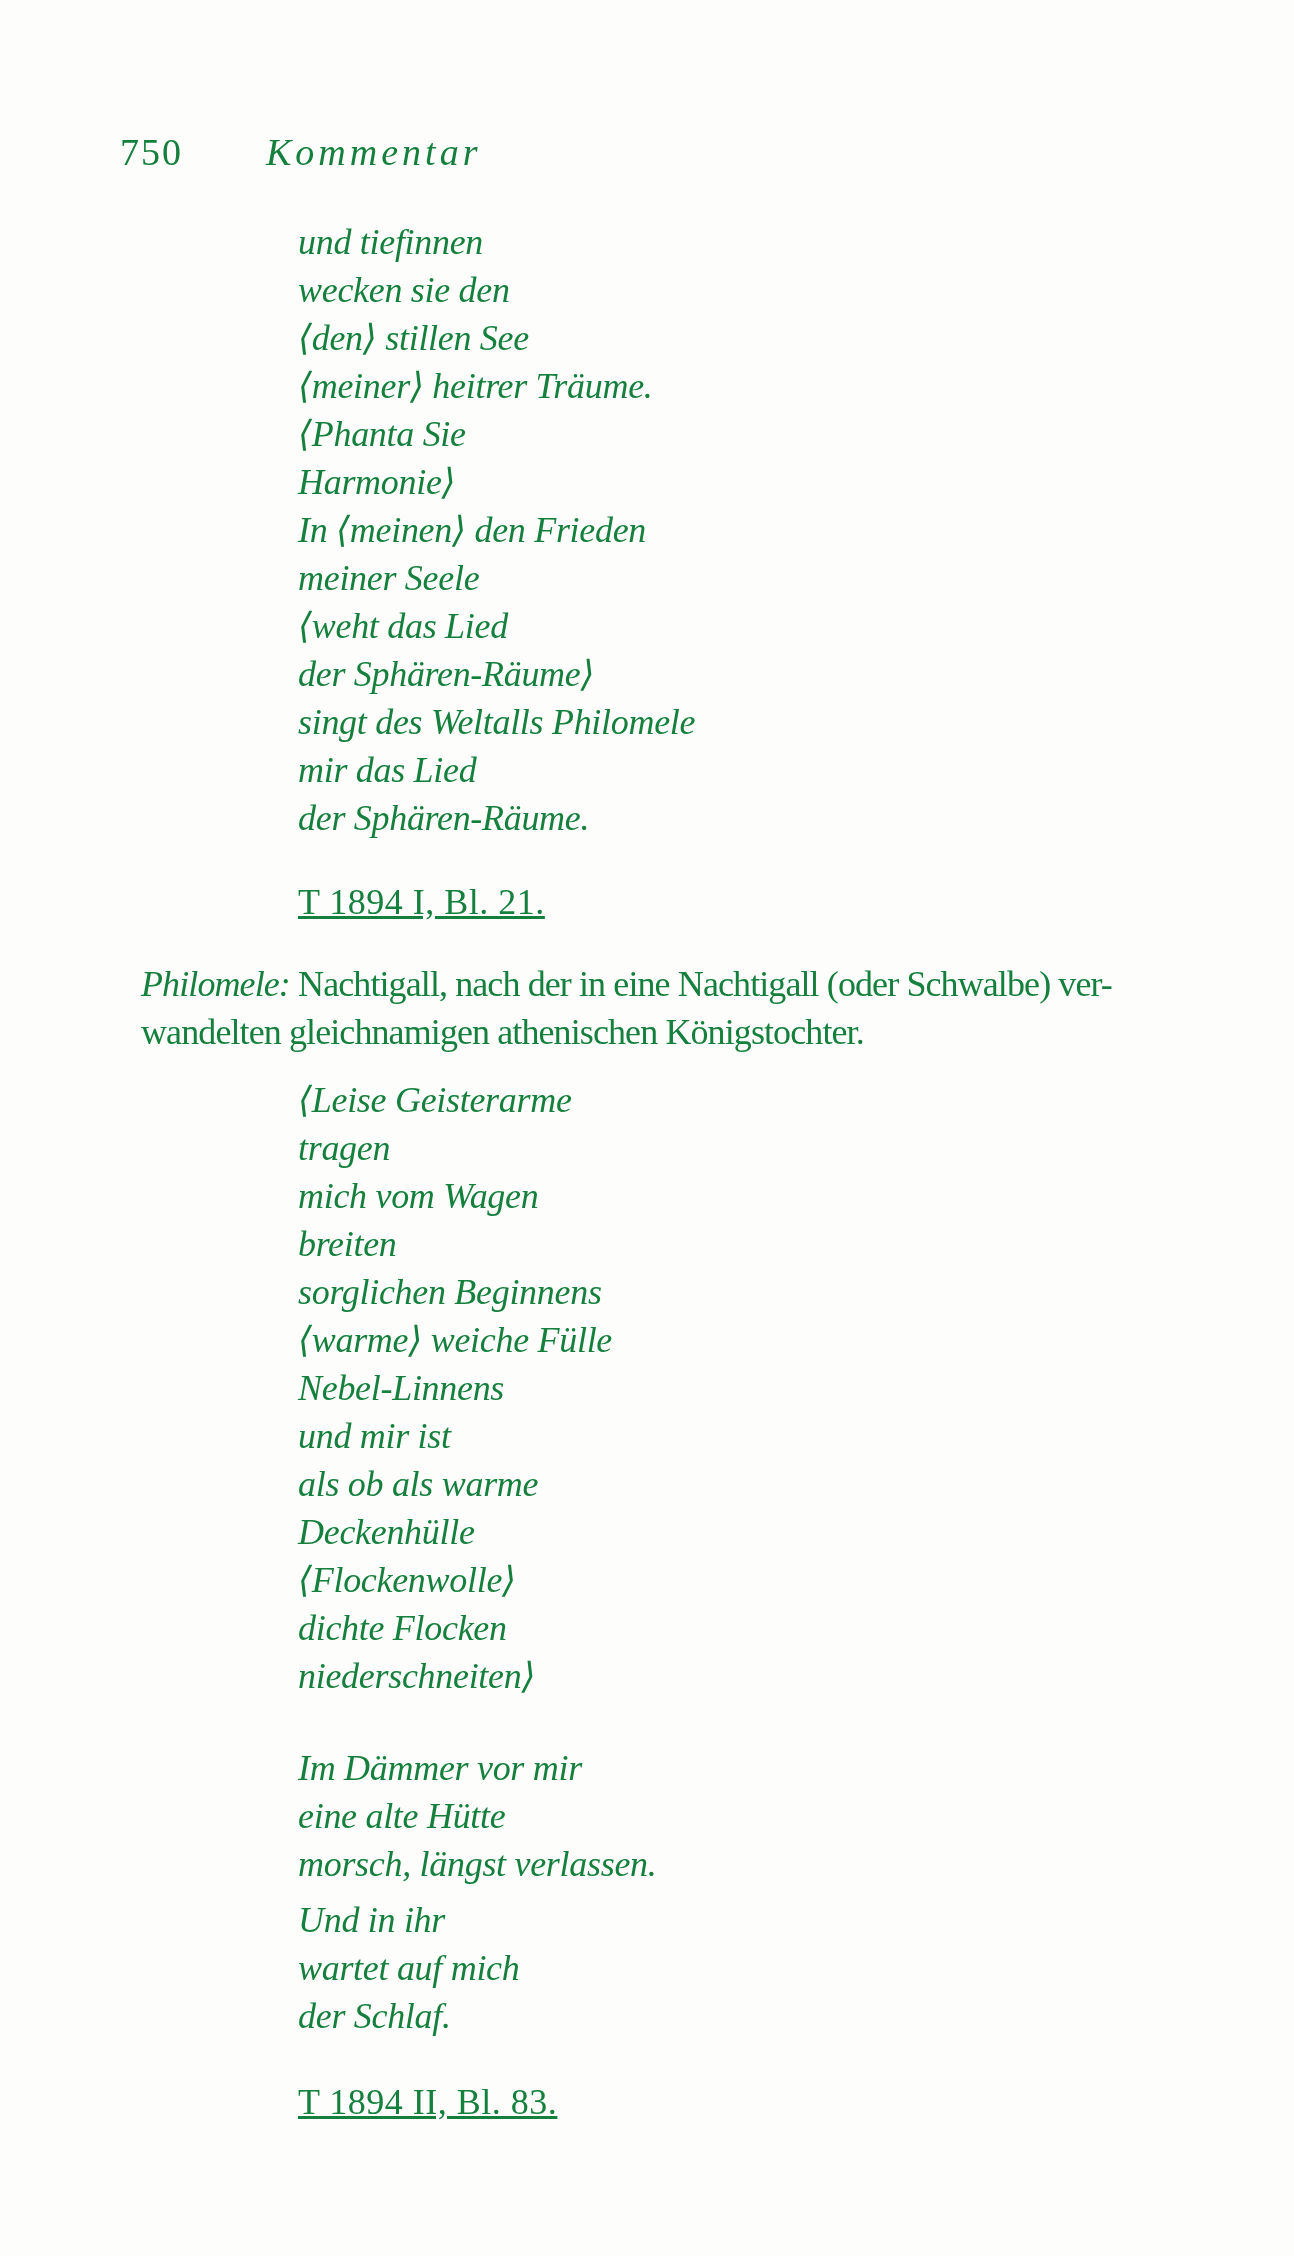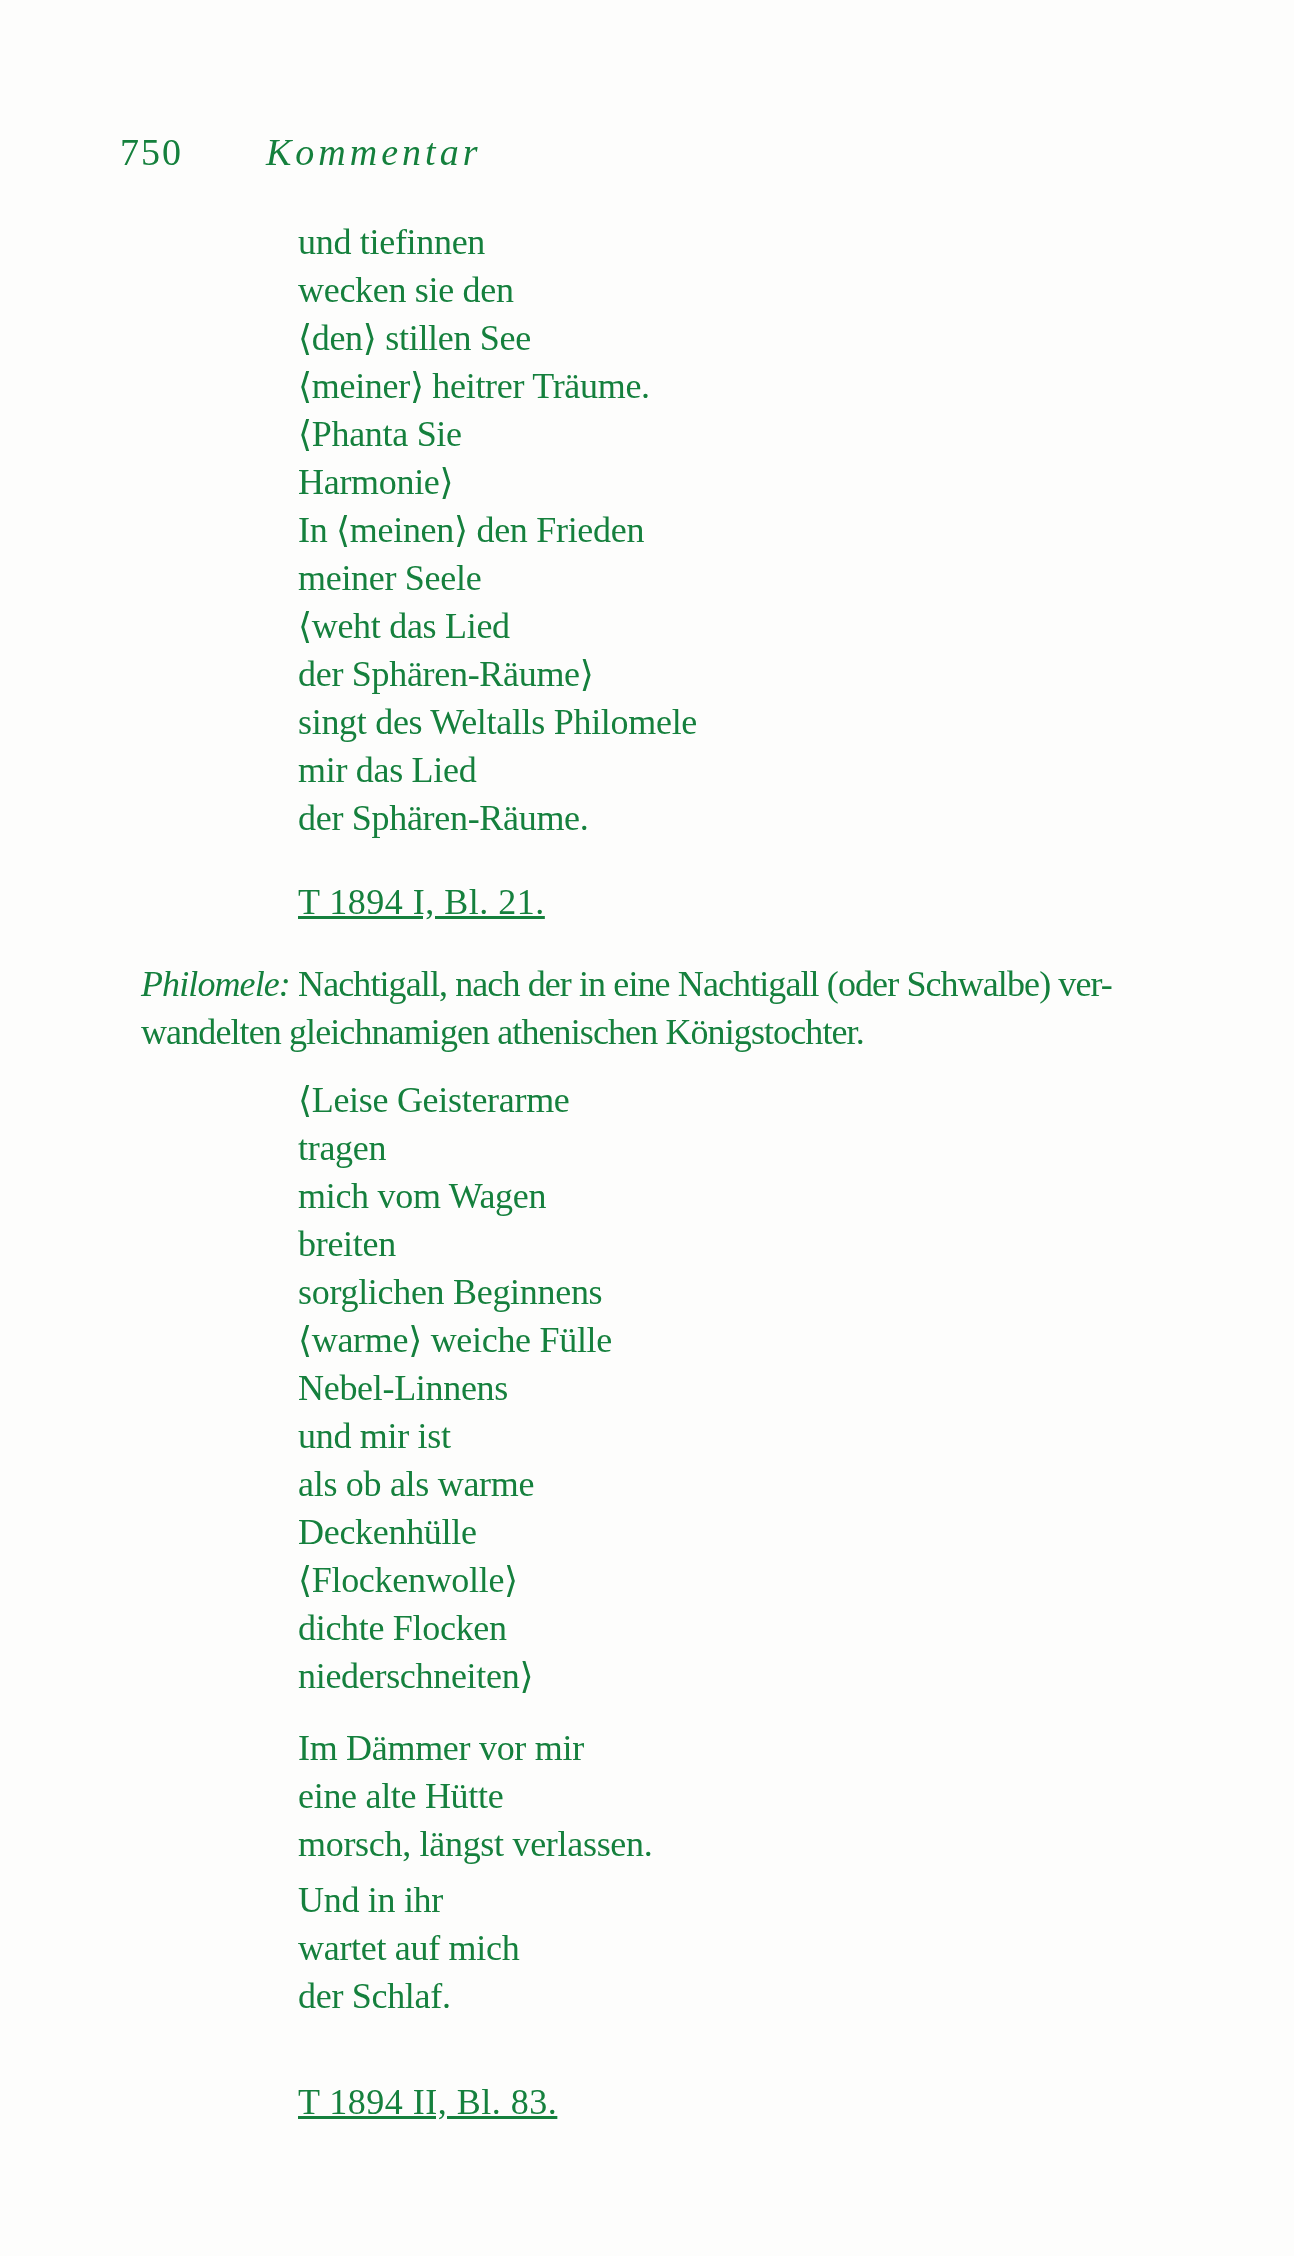--- a/index.html
+++ b/index.html
@@ -35,28 +35,29 @@
   .runhead {
     position: absolute;
     left: 266px;
     font-style: italic;
     letter-spacing: 4px;
   }
   
   .poem {
     position: absolute;
     left: 298px;
+    font-style: italic;
     font-size: 36px;
     line-height: 48px;
     letter-spacing: -0.3px;
     white-space: nowrap;
   }
   .poem1 { top: 218px; }
   .poem2 { top: 1076px; }
-  .stanza-2 { margin-top: 24px; }
+  .stanza-2 { margin-top: 44px; }
   .stanza-3 { margin-top: 8px; }
   
   .source {
     position: absolute;
     left: 298px;
     font-style: normal;
     font-size: 36px;
     line-height: 48px;
     letter-spacing: 0.5px;
     white-space: nowrap;

